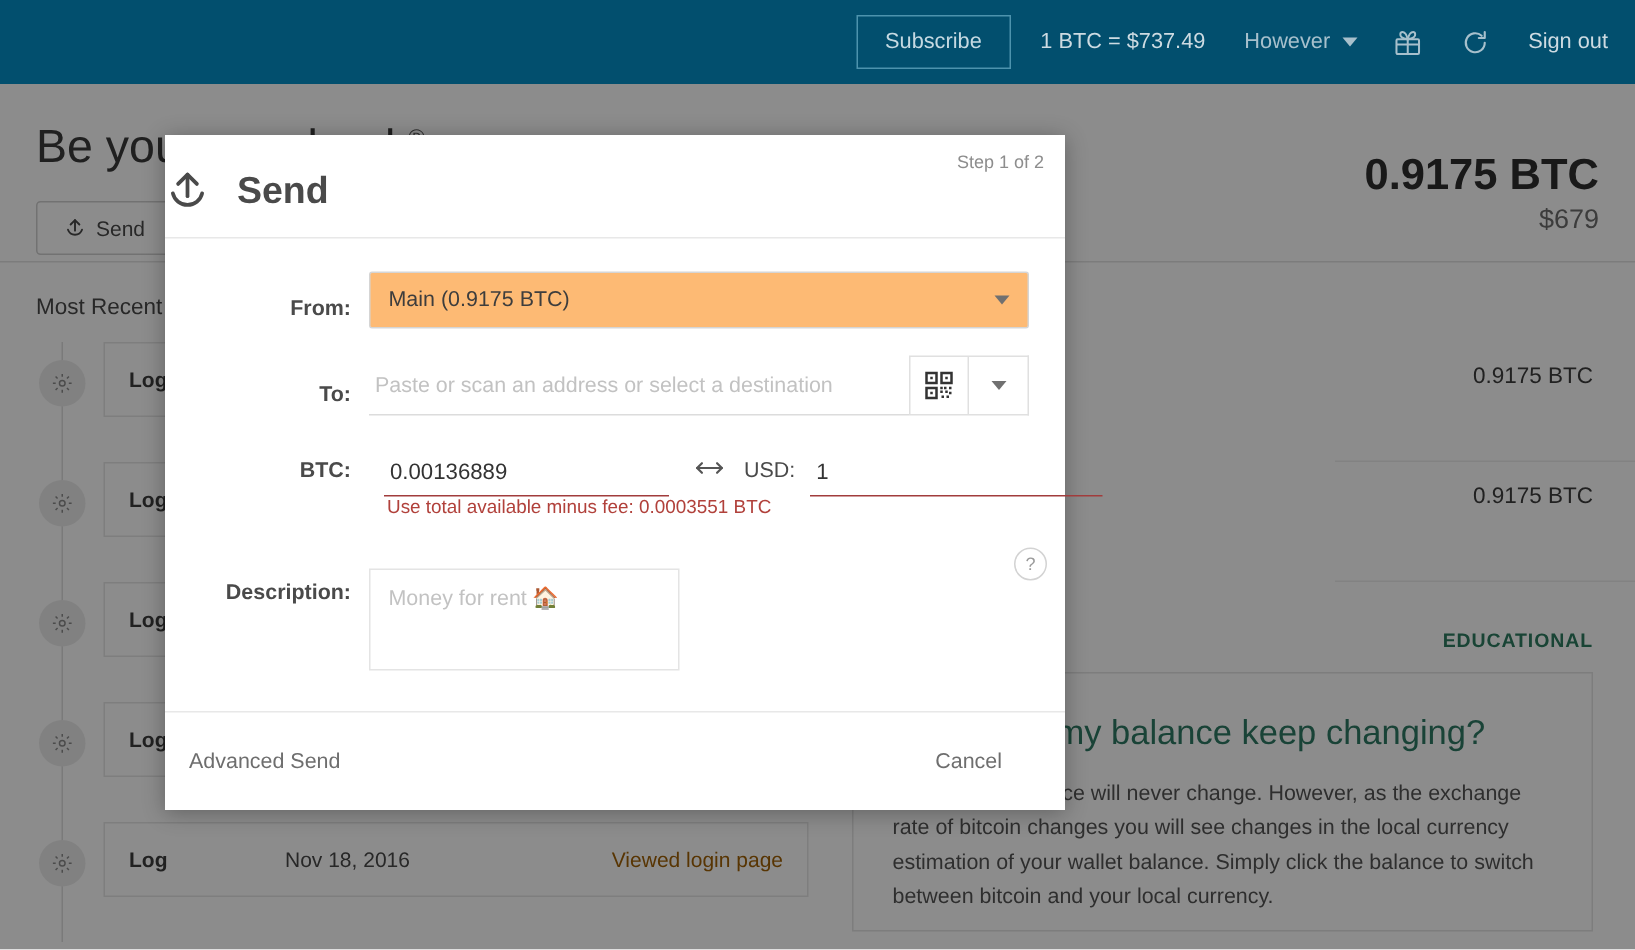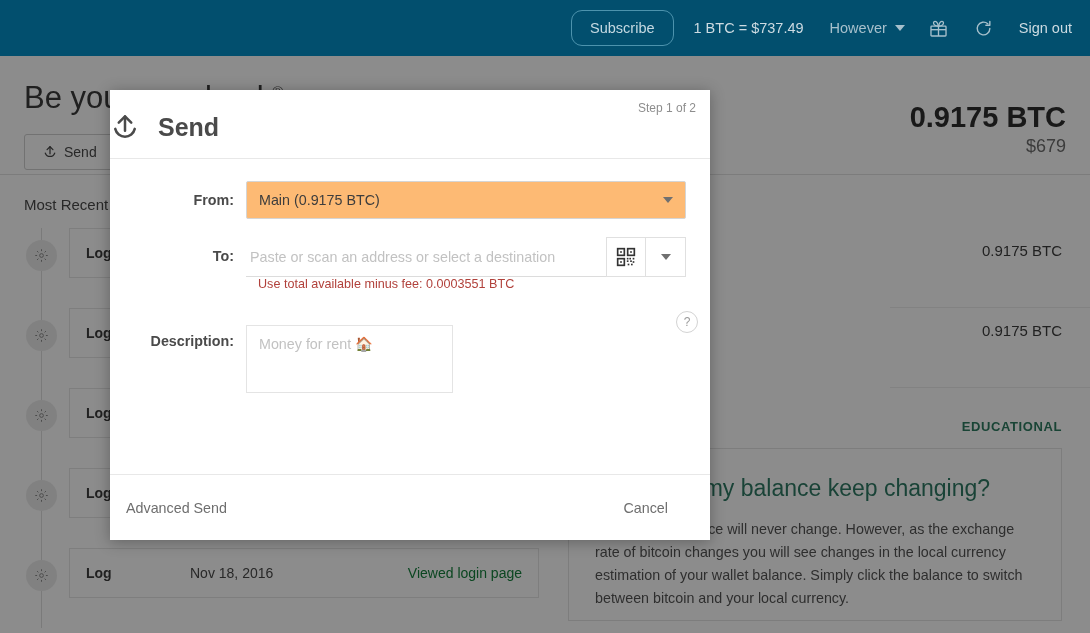--- a/index.html
+++ b/index.html
@@ -17,21 +17,21 @@
   .topbar {
     position: absolute; top: 0; left: 0;
     width: 1090px; height: 56px;
     background: #024f6e;
     display: flex; align-items: center; justify-content: flex-end;
     padding-right: 18px;
     z-index: 5;
   }
   .subscribe-btn {
     border: 1px solid #4d93ad;
-    border-radius: 11px;
+    border-radius: 0;
     color: #c5d9e2;
     font-size: 14.5px;
     padding: 9px 18px;
     background: transparent;
     margin-right: 20px;
     cursor: pointer;
     white-space: nowrap;
     margin-left: 13px;
   }
   .rate-text {
@@ -110,21 +110,21 @@
     background: #ececec; display: flex; align-items: center; justify-content: center;
   }
   .tx-card {
     position: absolute; left: 69px; top: 0;
     width: 470px; height: 50px;
     border: 1px solid #e6e6e6; background: #fff;
     display: flex; align-items: center;
   }
   .tx-type { font-size: 14px; color: #3d3d3d; font-weight: bold; width: 120px; padding-left: 16px; }
   .tx-date { font-size: 14px; color: #4a4a4a; width: 170px; }
-  .tx-action { font-size: 14px; color: #15803d; flex: 1; text-align: right; padding-right: 16px; }
+  .tx-action { font-size: 14px; color: #a16207; flex: 1; text-align: right; padding-right: 16px; }
 
   .amt-list { position: absolute; top: 172px; right: 0; width: 200px; }
   .amt-row {
     height: 80px; display: flex; align-items: flex-start; justify-content: flex-end;
     padding-right: 28px; padding-top: 14px;
     font-size: 15px; color: #3d3d3d;
     border-bottom: 1px solid #ededed;
     box-sizing: border-box;
   }
 
@@ -178,21 +178,21 @@
     font-size: 14.3px; color: #6e6e6e; background: none; border: none;
     cursor: pointer; margin-right: 14px; font-family: inherit;
   }
   .next-btn {
     background: #5bc8e8; color: #fff; border: none; border-radius: 3px;
     font-size: 14.5px; font-weight: bold; padding: 12px 22px; cursor: pointer;
     font-family: inherit;
   }
 
   
-  .frow { display: flex; align-items: flex-start; margin-bottom: 0; }
+  .frow { display: flex; align-items: center; margin-bottom: 0; }
   .flabel {
     width: 112px; text-align: right; padding-right: 12px;
     font-size: 14.3px; color: #4a4a4a; font-weight: bold;
     padding-top: 11px; flex: 0 0 112px;
   }
   .fctl { flex: 1; position: relative; }
 
   .select-box {
     border: 1px solid #d5d5d5; height: 38px; border-radius: 2px;
     display: flex; align-items: center; padding: 0 12px;
@@ -446,20 +446,33 @@
                 <rect x="18" y="20" width="2" height="2" fill="#333"></rect>
               </svg>
             </div>
             <div class="to-caret-btn">
               <span class="select-caret" style="margin:0;"></span>
             </div>
           </div>
         </div>
       </div>
 
+      <div class="amount-row">
+        <div class="amt-label btc">BTC:</div>
+        <input class="amt-input btc-input" type="text" value="0.00136889" style="">
+        <span class="swap-icon">
+          <svg width="22" height="14" viewBox="0 0 24 14" fill="none" stroke="#555" stroke-width="1.6" stroke-linecap="round" stroke-linejoin="round">
+            <line x1="3" y1="7" x2="21" y2="7"></line>
+            <polyline points="6.5,3.5 3,7 6.5,10.5"></polyline>
+            <polyline points="17.5,3.5 21,7 17.5,10.5"></polyline>
+          </svg>
+        </span>
+        <div class="amt-label">USD:</div>
+        <input class="amt-input usd-input" type="text" value="1" style="">
+      </div>
 
       <div style="position:relative; height:18px;">
         <div class="error-msg">Use total available minus fee: 0.0003551 BTC</div>
       </div>
 
       <div class="desc-row">
         <div class="flabel" style="padding-top:8px;">Description:</div>
         <div class="fctl" style="position:relative;">
           <textarea class="desc-box" placeholder="Money for rent 🏠" style=""></textarea>
           <div class="help-circle">?</div>

